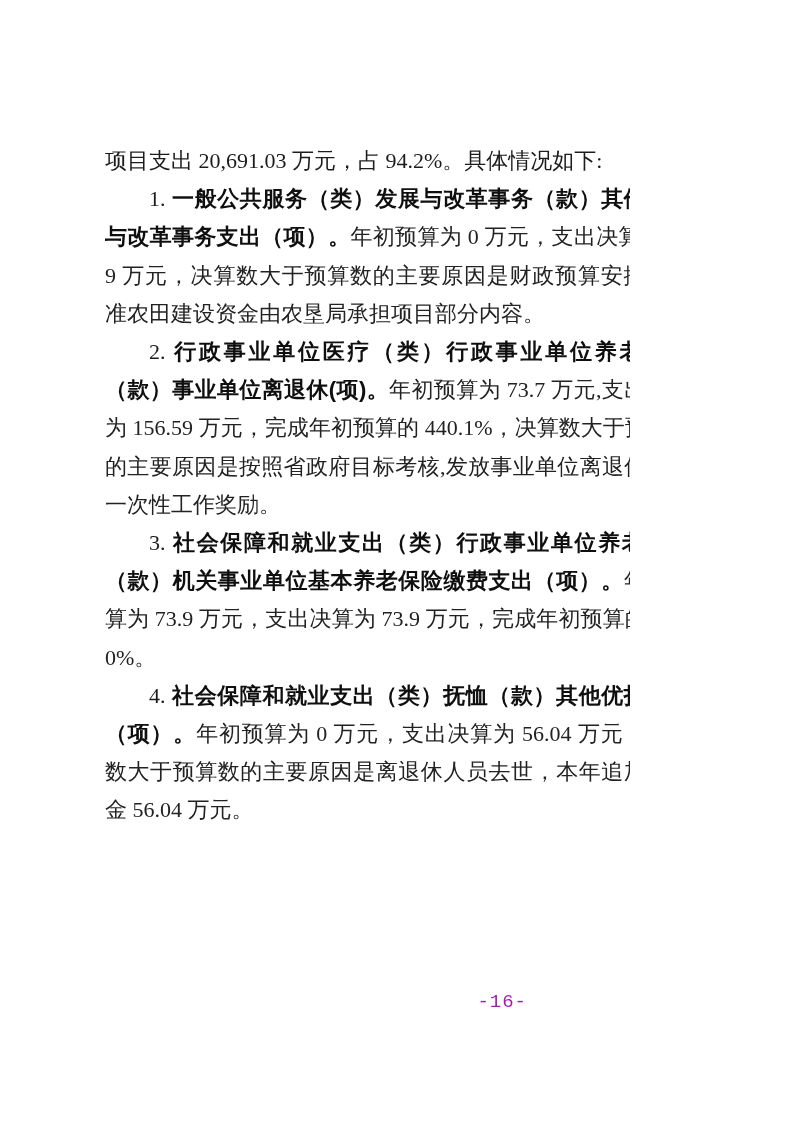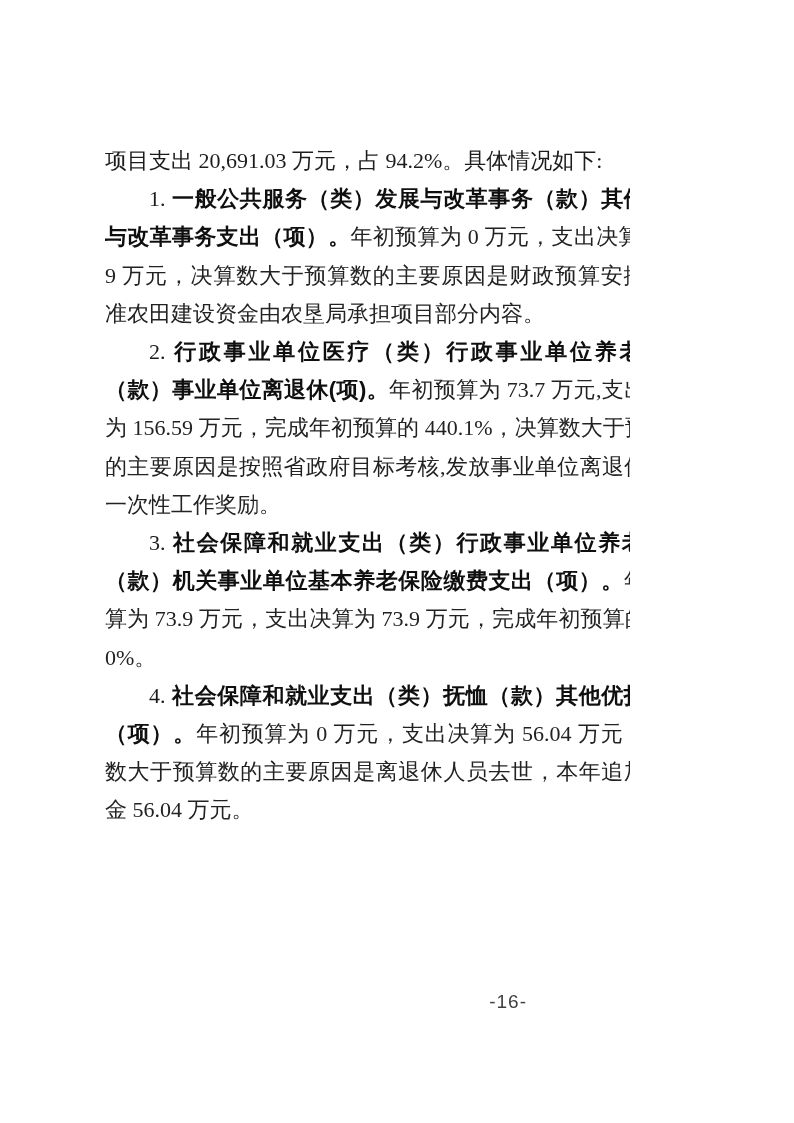--- a/index.html
+++ b/index.html
@@ -45,22 +45,22 @@
   }
   .body-text {
     color: #222222;
   }
   .page-number {
     position: absolute;
     top: 991px;
     right: 103px;
     font-size: 19px;
     letter-spacing: 1px;
-    color: #404040;
-    font-family: Liberation Sans, sans-serif;
+    color: #a21caf;
+    font-family: Liberation Mono, monospace;
   }
 </style>
 </head>
 <body>
 
 <div class="page">
   <div class="content">
 
     <p class="para"><span>项目支出 20,691.03 万元，占 94.2%。具体情况如下:</span></p>
 

